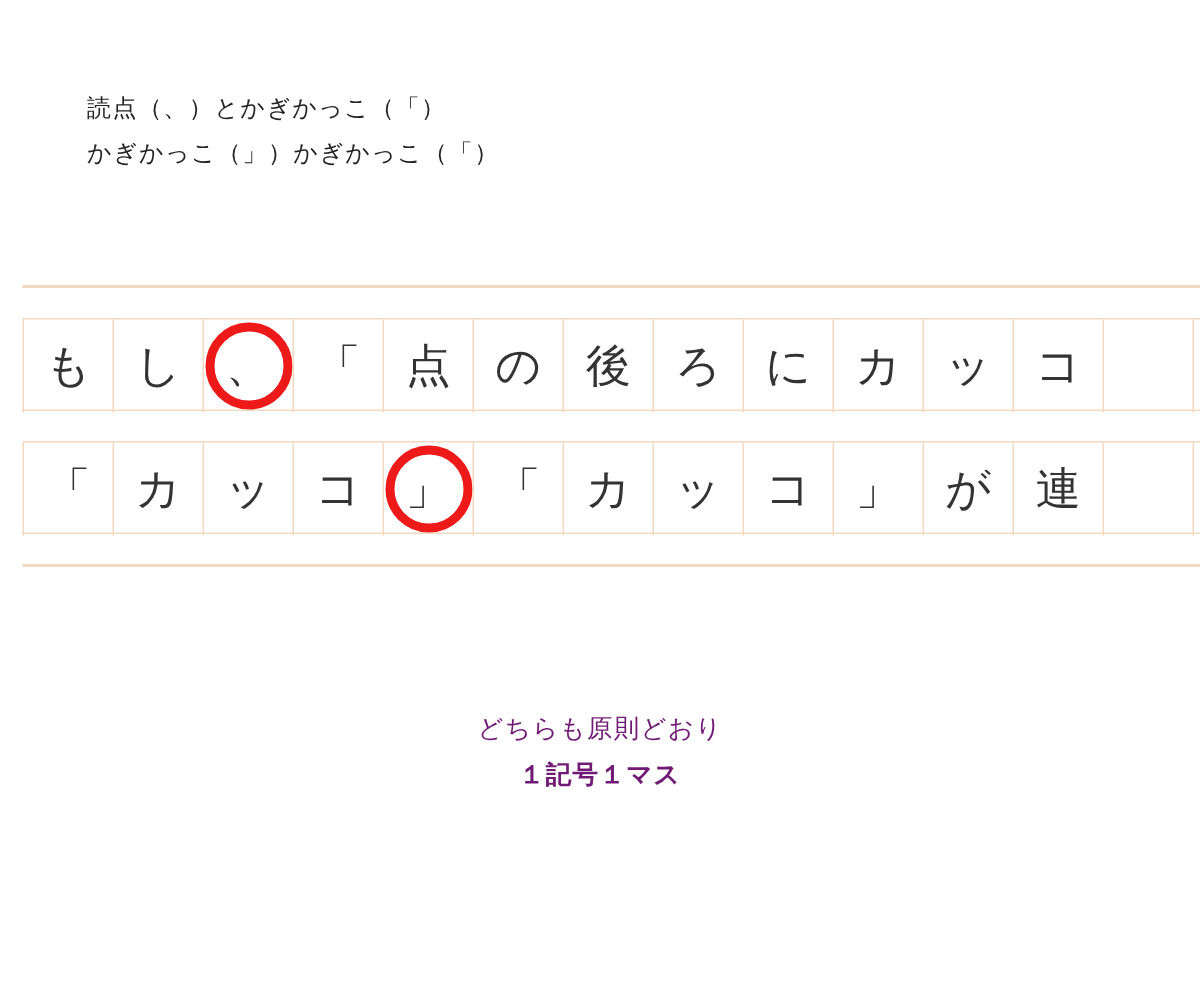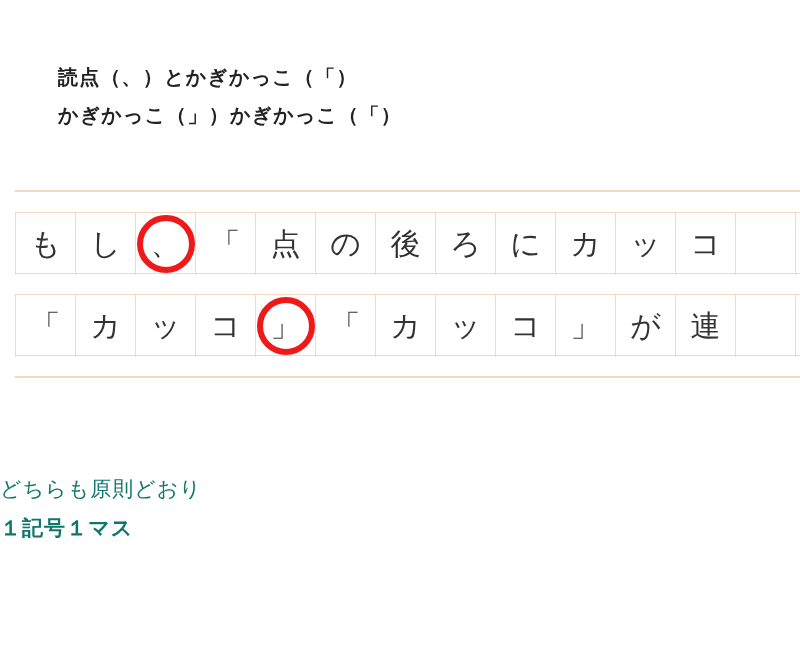--- a/index.html
+++ b/index.html
@@ -8,22 +8,22 @@
     height: 671px;
     background: #ffffff;
     font-family: "Hiragino Kaku Gothic ProN", "Yu Gothic", Meiryo, sans-serif;
     position: relative;
     overflow: hidden;
   }
   .heading {
     position: absolute;
     left: 58px;
     top: 58px;
-    font-size: 20px;
-    font-weight: 700;
+    font-size: 16px;
+    font-weight: 400;
     color: #222;
     line-height: 1.9;
     letter-spacing: 0.06em;
   }
   .grid-area {
     position: absolute;
     left: 15px;
     right: 0;
     top: 190px;
     border-top: 2px solid #f3d9bf;
@@ -57,22 +57,23 @@
     width: 58px;
     height: 58px;
     border: 6px solid #ee1a1a;
     border-radius: 50%;
     pointer-events: none;
   }
   .footer-text {
     position: absolute;
     left: 0; right: 0;
     top: 470px;
-    font-size: 21px;
-    color: #0f766e;
+    text-align: center;
+    font-size: 17px;
+    color: #701a75;
     line-height: 1.85;
     letter-spacing: 0.05em;
   }
   .footer-bold { font-weight: 700; }
 </style>
 </head>
 <body>
 
 <div class="heading">
   <div>読点（、）とかぎかっこ（「）</div>

